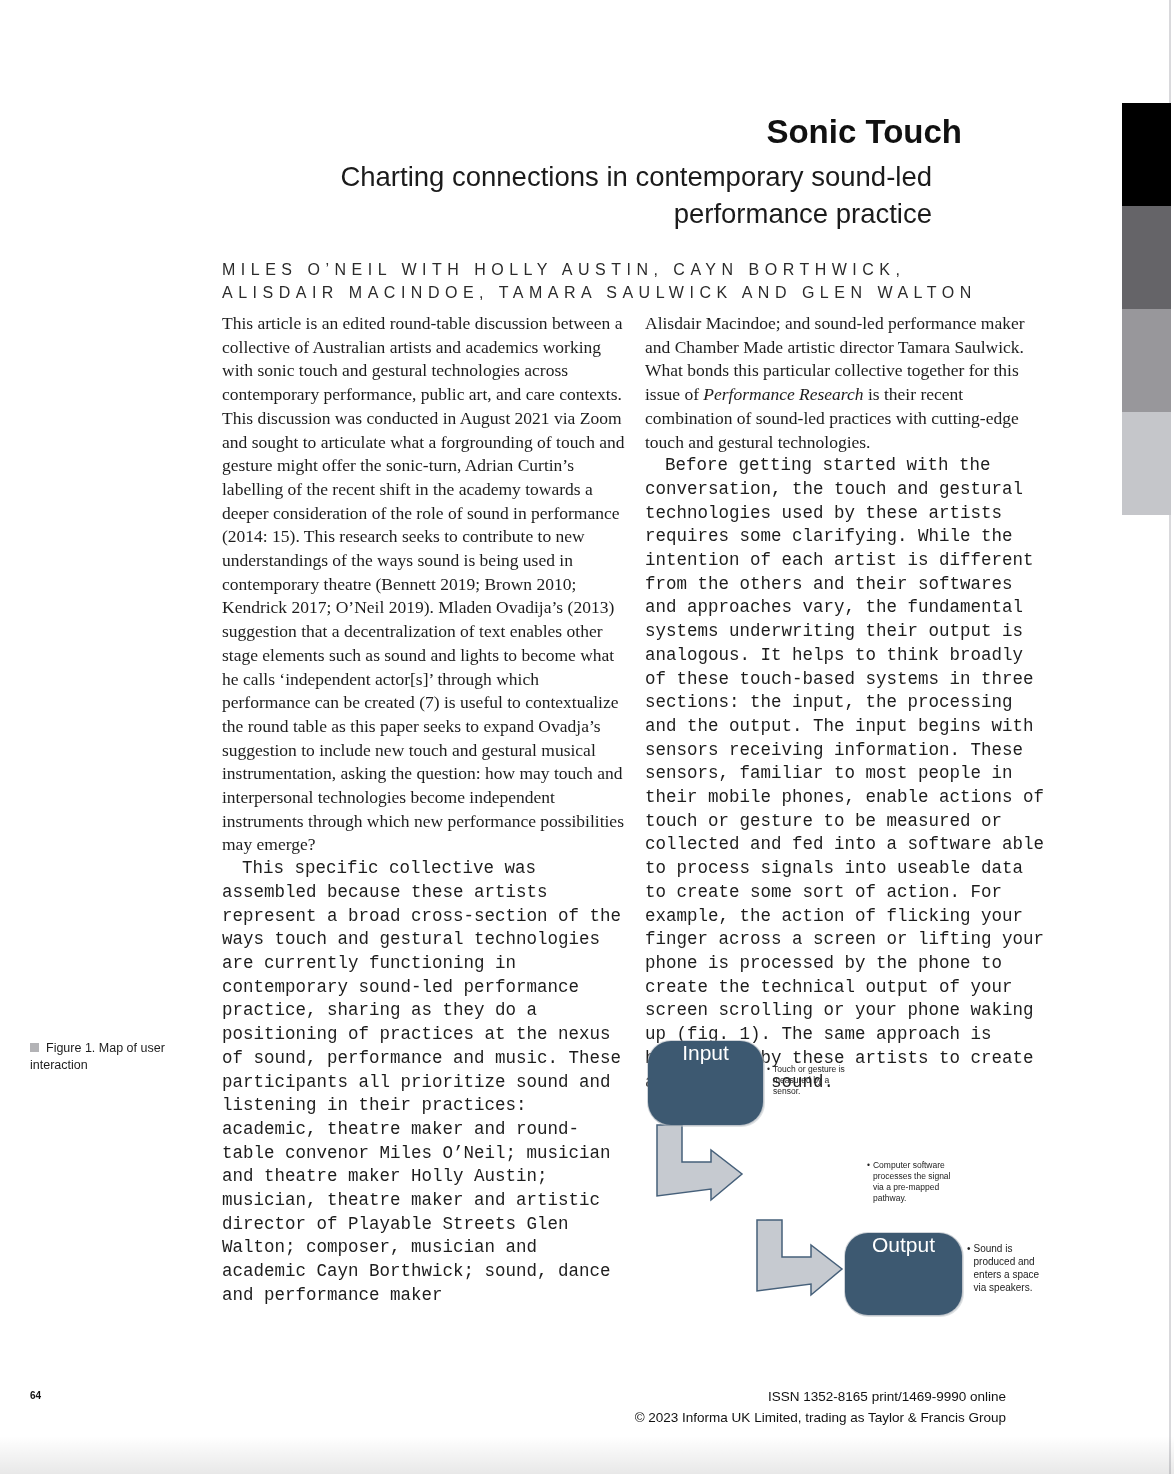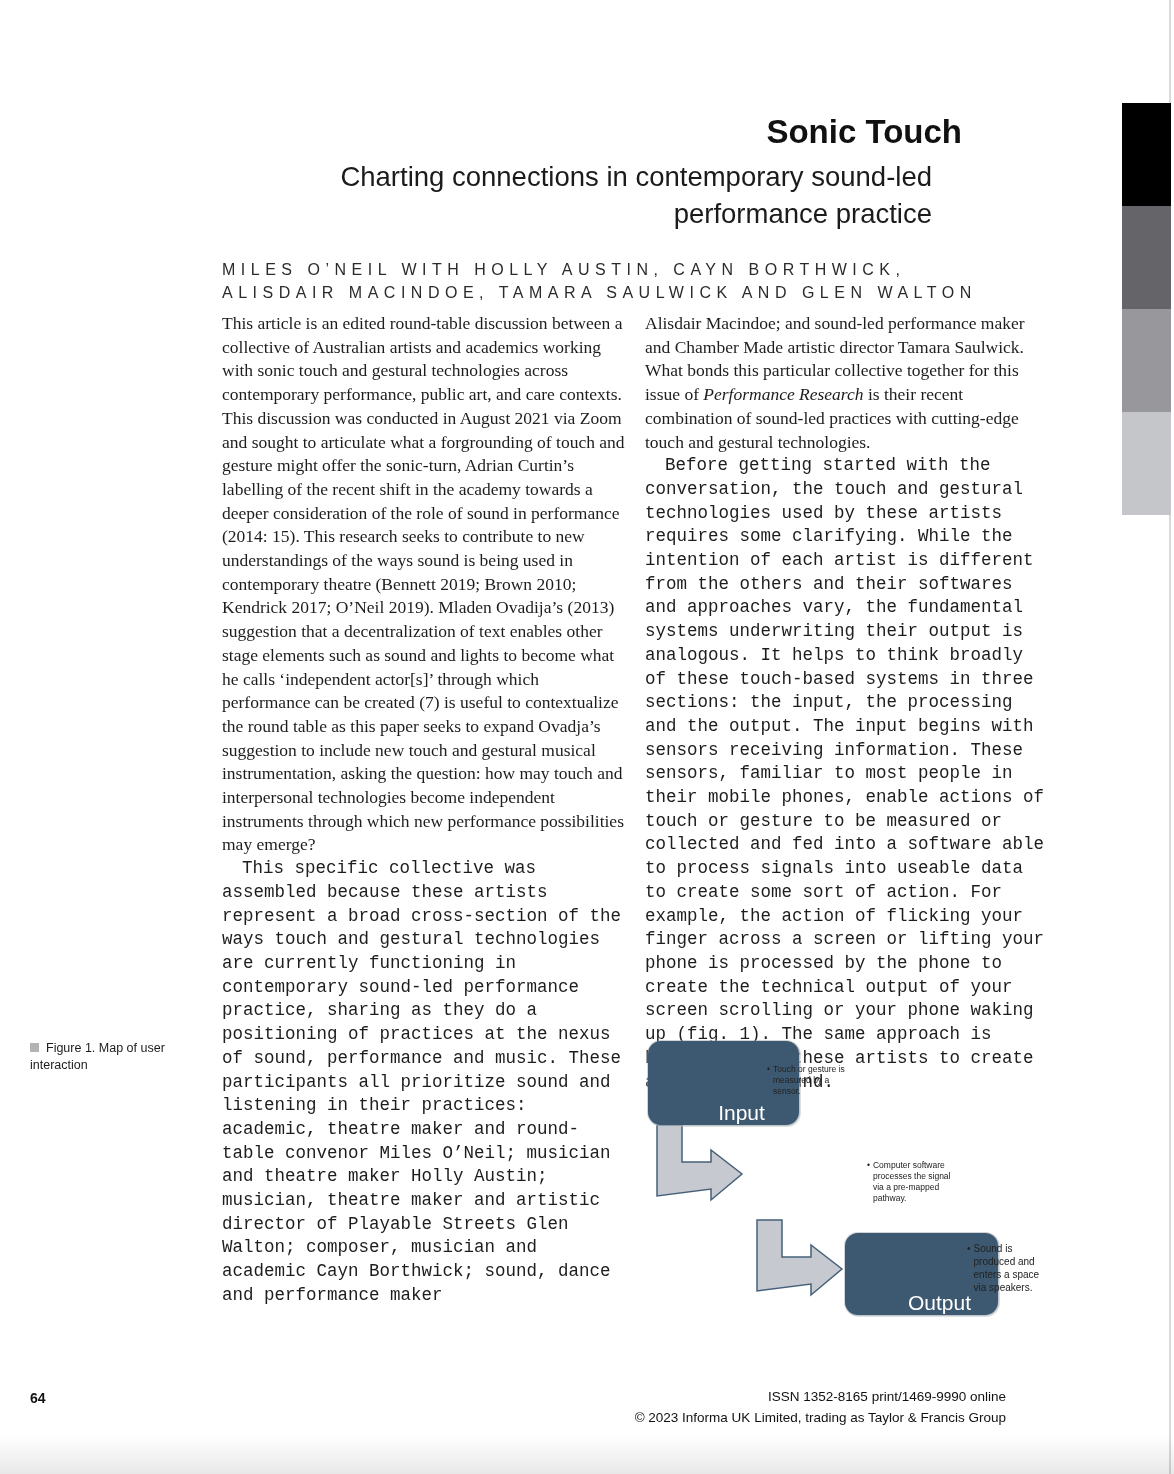--- a/index.html
+++ b/index.html
@@ -22,40 +22,40 @@
   .col p.indent{text-indent:20px;font-family:Liberation Mono, monospace;}
   .col em{font-style:italic;}
 
   
   .fig-caption{position:absolute;left:30px;top:1040px;width:152px;font-size:12.5px;line-height:17px;color:#1c1c1c;}
   .cap-square{display:inline-block;width:9px;height:9px;background:#b3b3b6;margin-right:7px;}
 
   
   .figure{position:absolute;left:645px;top:1038px;width:420px;height:292px;}
   .figure svg{position:absolute;left:0;top:0;}
-  .node{position:absolute;border-radius:13px;display:flex;align-items:flex-end;justify-content:center;
-        color:#fff;font-size:21px;box-shadow:0 0 0 1px rgba(150,160,170,0.45), 1px 1px 0 1px rgba(190,195,200,0.5);padding-left:36px;}
+  .node{position:absolute;border-radius:23px;display:flex;align-items:flex-start;justify-content:center;
+        color:#fff;font-size:21px;box-shadow:0 0 0 1px rgba(150,160,170,0.45), 1px 1px 0 1px rgba(190,195,200,0.5);}
   .node-input{left:3px;top:3px;width:115px;height:84px;}
   .node-processing{left:100px;top:100px;width:119px;height:82px;}
   .node-output{left:200px;top:195px;width:117px;height:82px;}
   .note{position:absolute;display:flex;color:#222;font-size:8.5px;line-height:11px;}
   .note .bullet{margin-right:3px;}
   .note-input{left:122px;top:26px;width:84px;}
   .note-processing{left:222px;top:122px;width:86px;}
   .note-output{left:322px;top:204px;width:74px;font-size:10px;line-height:13px;}
 
   
   .bars{position:absolute;left:1122px;top:103px;width:49px;}
   .bars .bar{width:49px;height:103px;}
   .edge-line{position:absolute;left:1169px;top:0;width:2px;height:1474px;background:#d9d9dc;}
   .bottom-fade{position:absolute;left:0;bottom:0;width:1174px;height:38px;
                background:linear-gradient(to bottom, rgba(0,0,0,0), rgba(0,0,0,0.09));}
 
   
-  .page-num{position:absolute;left:30px;top:1390px;font-size:14px;font-weight:bold;color:#111;}
+  .page-num{position:absolute;left:30px;top:1390px;font-size:10px;font-weight:bold;color:#111;}
   .foot-center{position:absolute;left:222px;top:1387px;font-size:13.5px;line-height:20.5px;color:#111;}
   .foot-right{position:absolute;right:168px;top:1387px;font-size:13.5px;line-height:20.5px;color:#111;text-align:right;}
 </style>
 </head>
 <body>
 
 <div class="page">
 
   <div class="title-block">
     <h1 class="title">Sonic Touch</h1>

